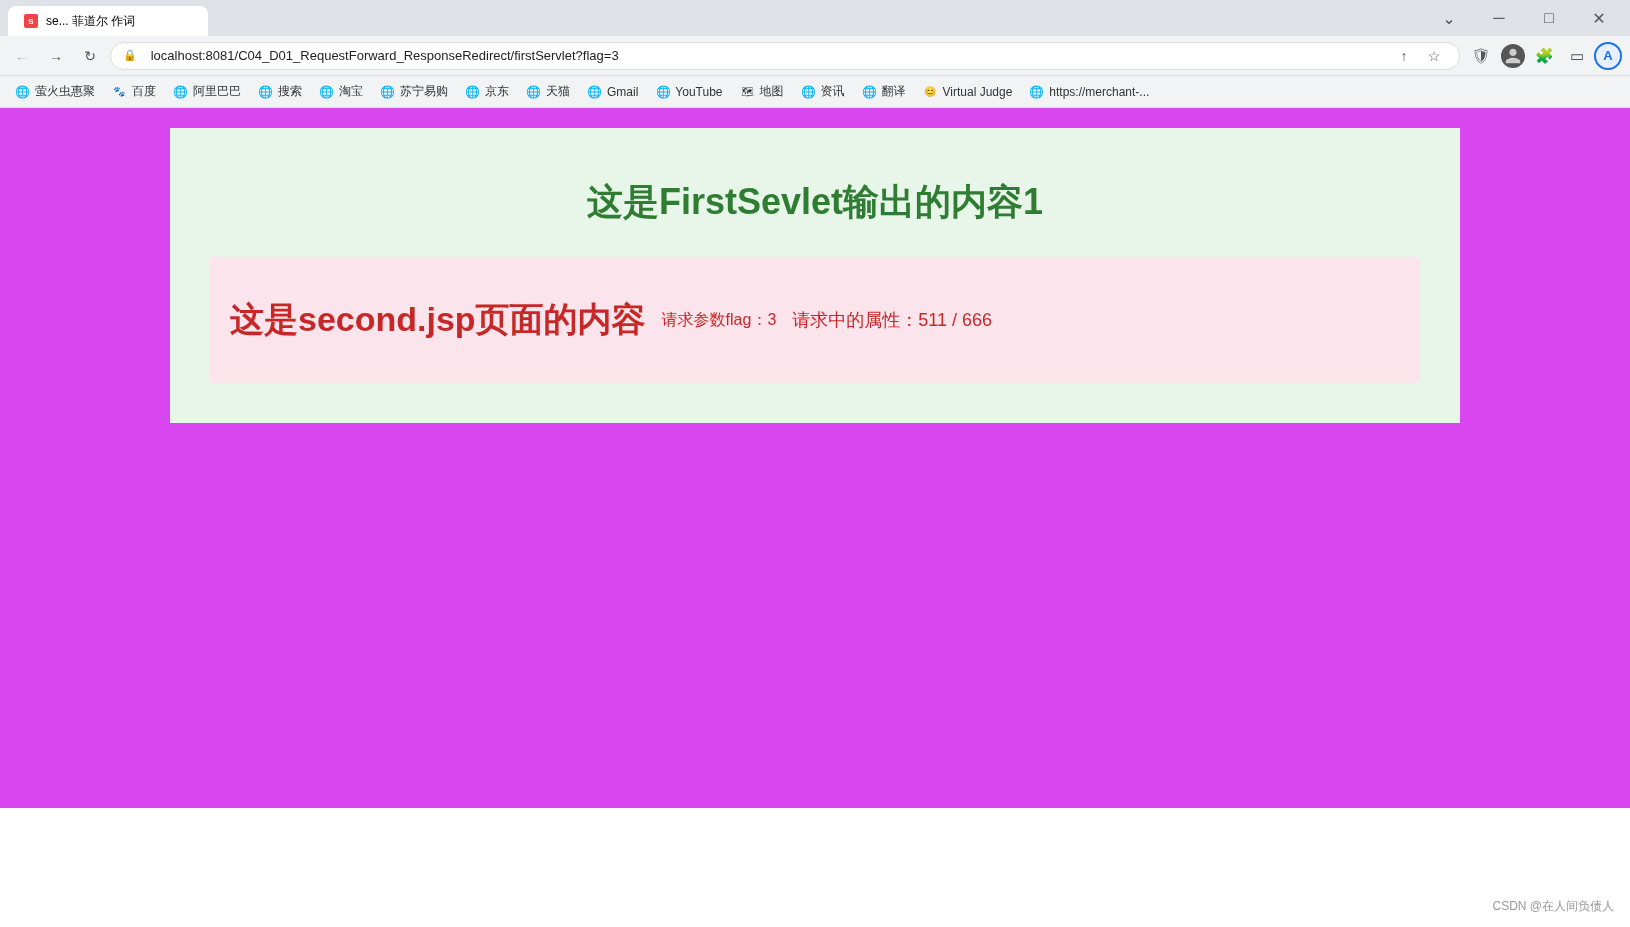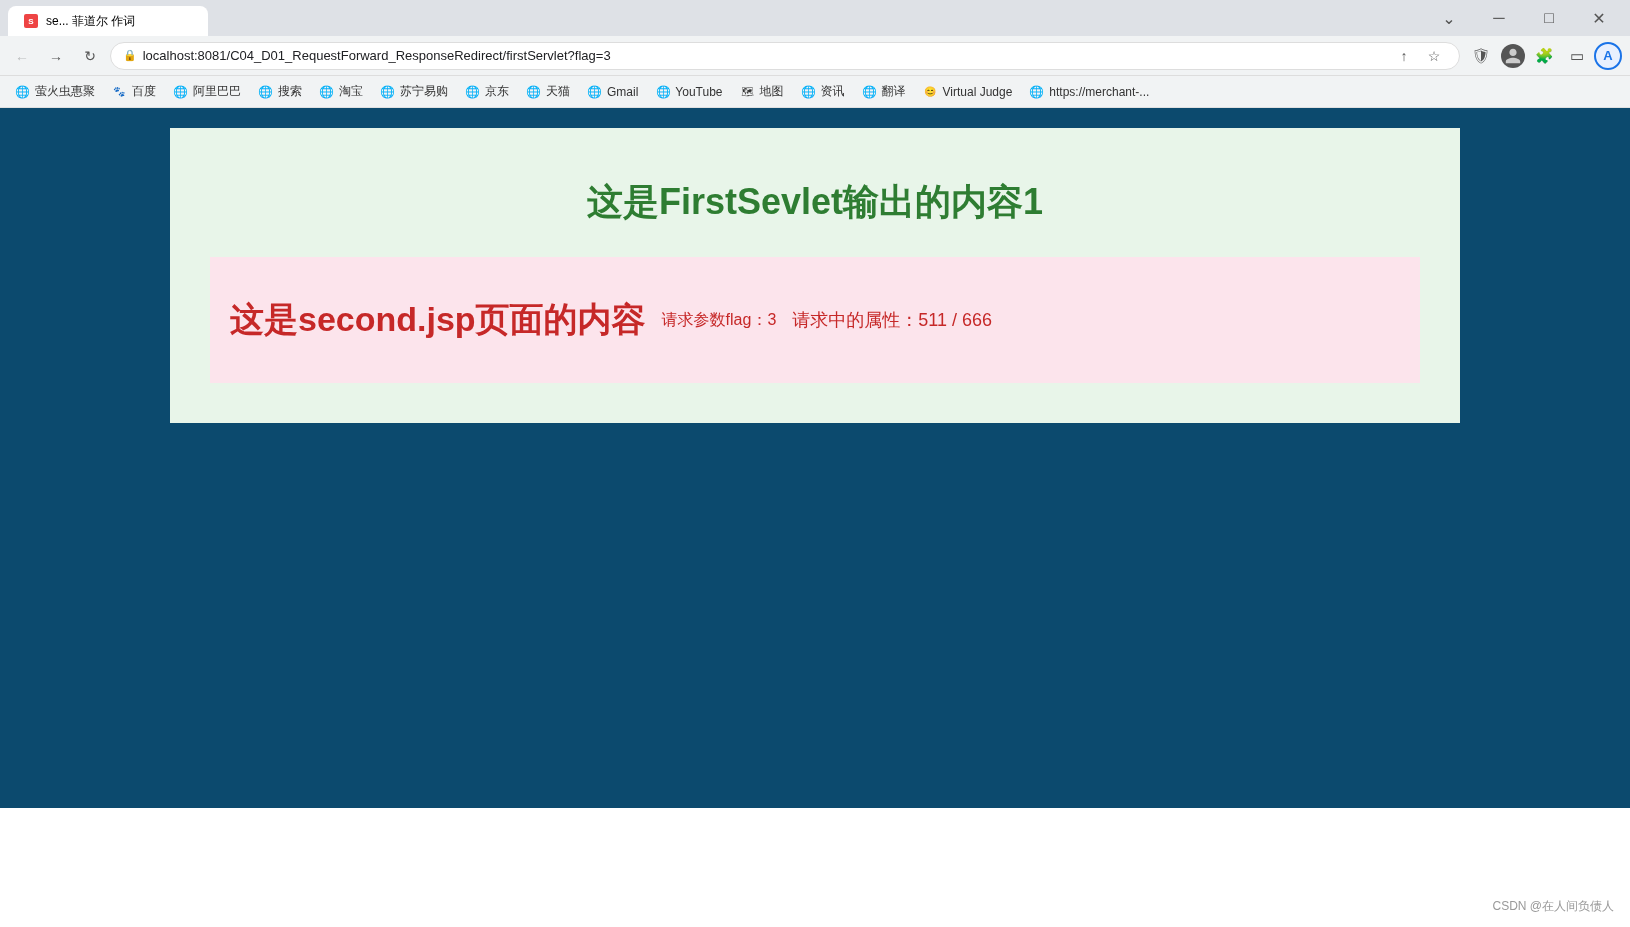--- a/index.html
+++ b/index.html
@@ -110,21 +110,21 @@
       background: #fff;
       border: 1px solid #ddd;
       border-radius: 20px;
       height: 28px;
       display: flex;
       align-items: center;
       padding: 0 12px;
       gap: 6px;
     }
     .address-lock { font-size: 11px; color: #555; }
-    .address-text { font-size: 13px; color: #202124; flex: 1; }
+    .address-text { font-size: 13px; color: #202124; flex: 1; margin-left: 8px; }
     .address-actions {
       display: flex;
       align-items: center;
       gap: 4px;
     }
     .addr-icon-btn {
       width: 26px; height: 26px;
       border-radius: 50%;
       display: flex; align-items: center; justify-content: center;
       cursor: pointer; font-size: 14px; color: #555;
@@ -179,21 +179,21 @@
       flex-shrink: 0;
       display: flex; align-items: center; justify-content: center;
       font-size: 10px;
     }
     .bm-globe { color: #1a73e8; font-size: 12px; }
 
     
     .page-content {
       width: 1630px;
       min-height: 700px;
-      background: #0c4a6e;
+      background: #d946ef;
       display: flex;
       justify-content: center;
       align-items: flex-start;
       padding: 20px 0;
       position: relative;
     }
 
     .outer-box {
       width: 1290px;
       background: #e8f5e9;

